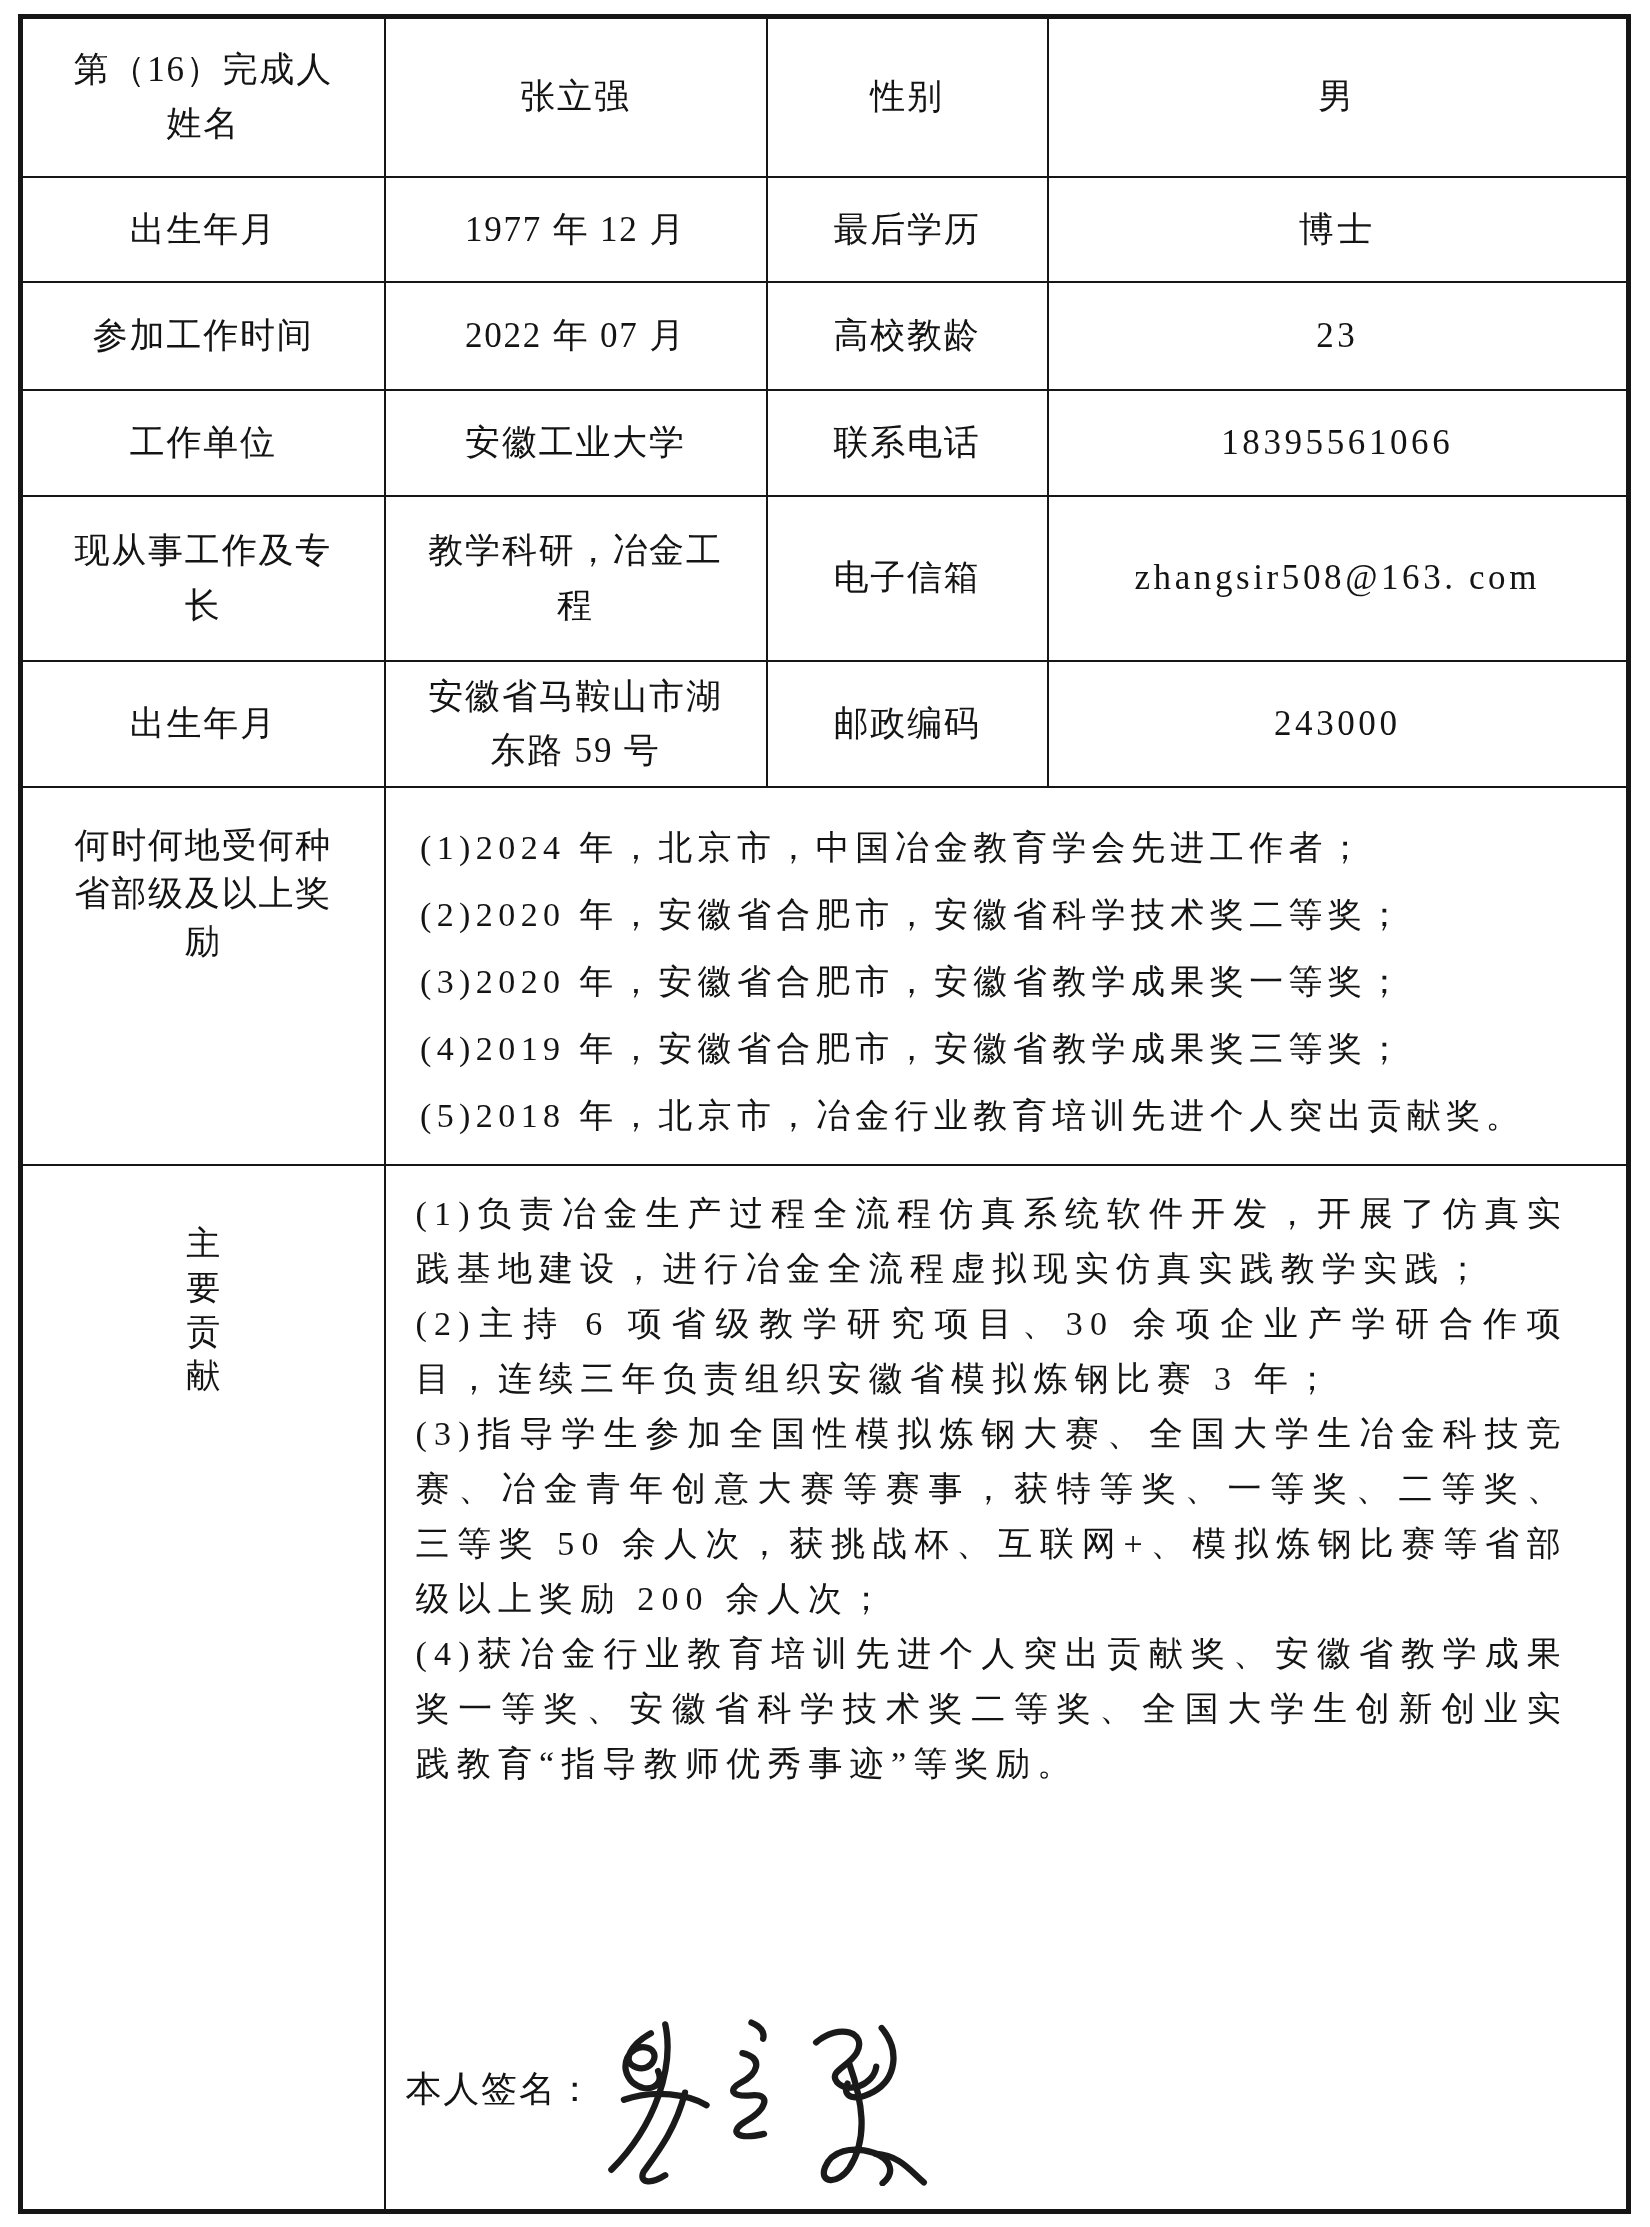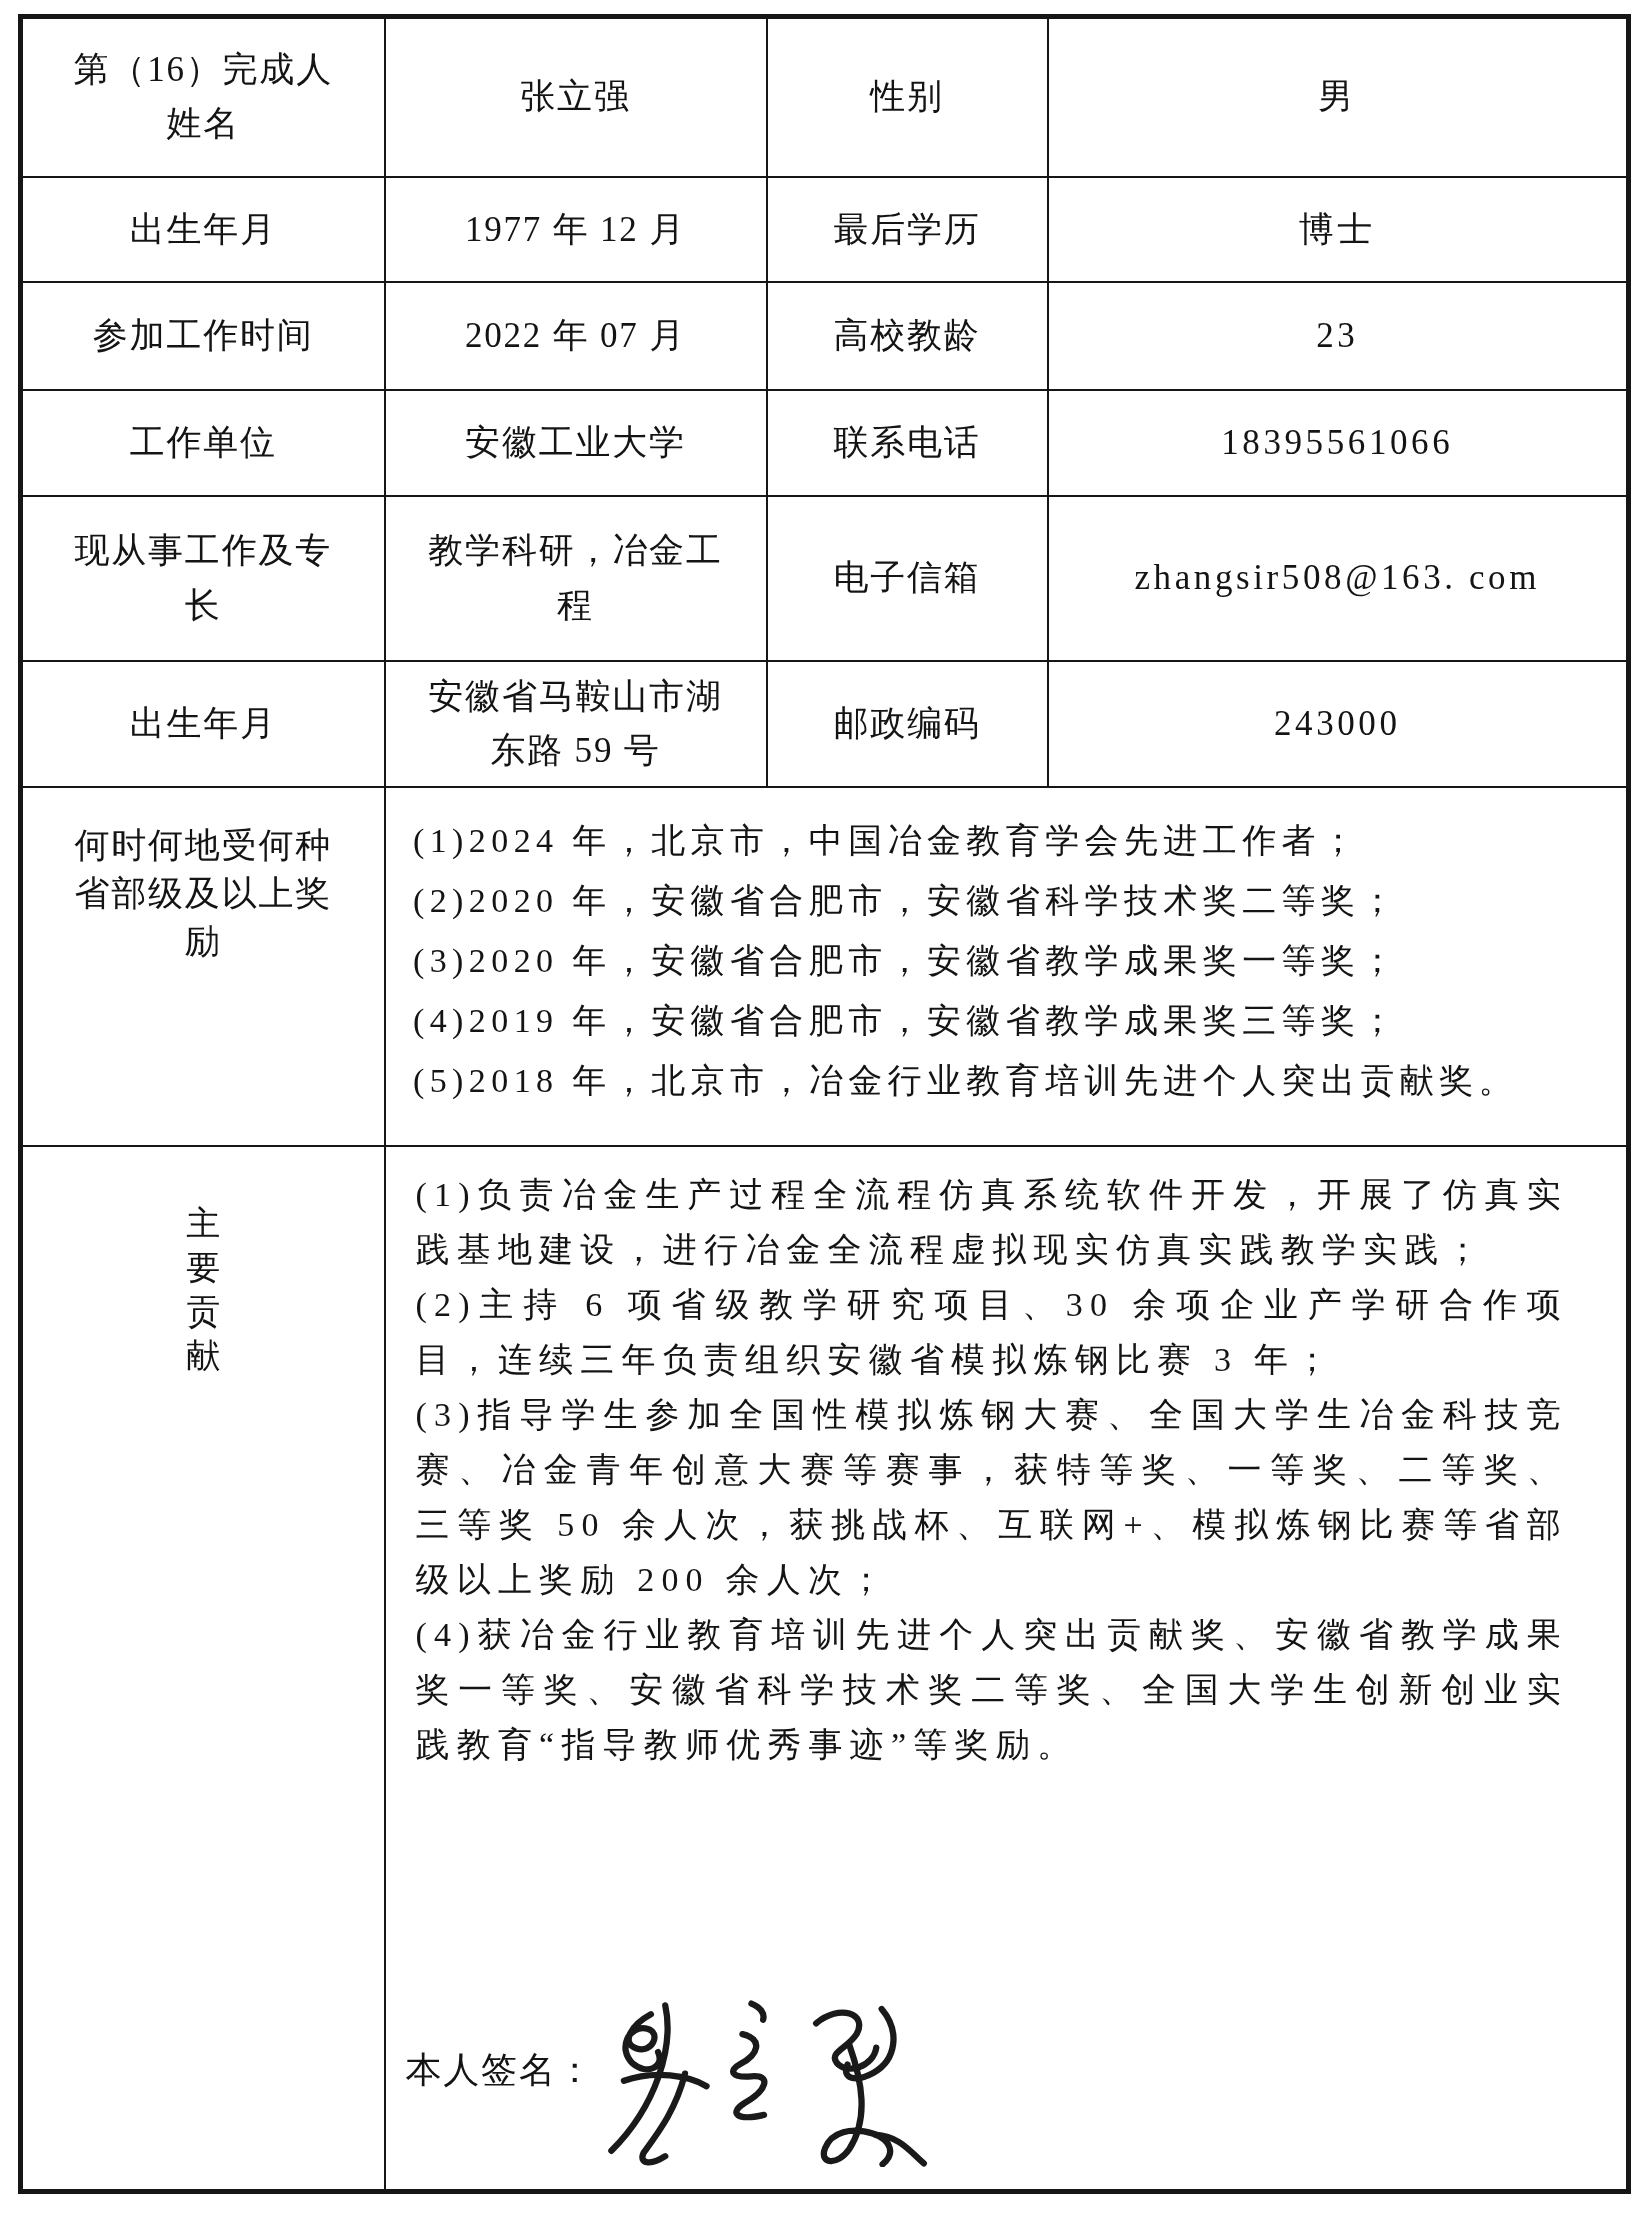--- a/index.html
+++ b/index.html
@@ -56,21 +56,21 @@
     margin-top: 20px;
   }
   td.awards-cell {
     vertical-align: top;
     text-align: justify;
     padding: 20px 58px 9px 22.5px;
     font-size: 34px;
     line-height: 55px;
     letter-spacing: 5.4px;
   }
-  td.awards-cell p { margin: 5px; }
+  td.awards-cell p { margin: 12px; }
 
   td.vert-label { vertical-align: top; }
   .vert-chars {
     padding-top: 50px;
     font-size: 34px;
     line-height: 44px;
     letter-spacing: 0;
   }
   .vert-chars span { display: block; }
 

